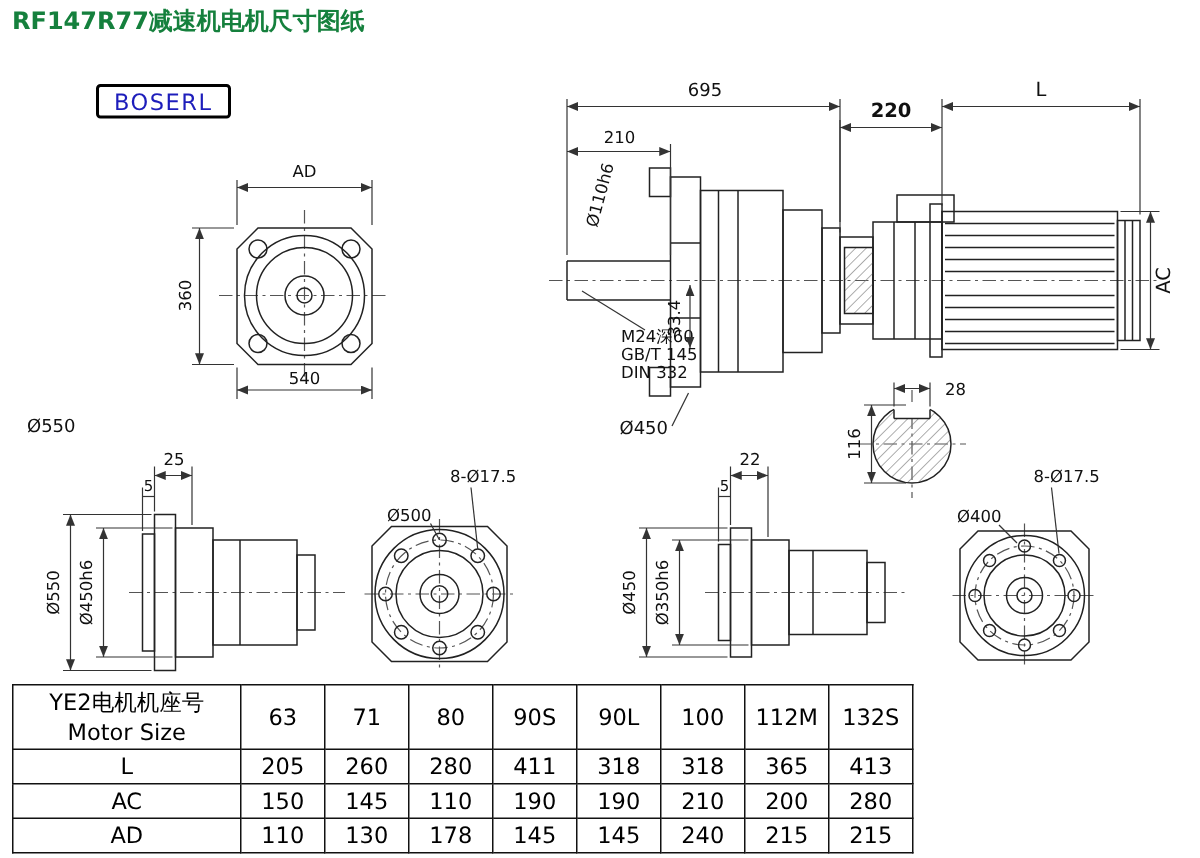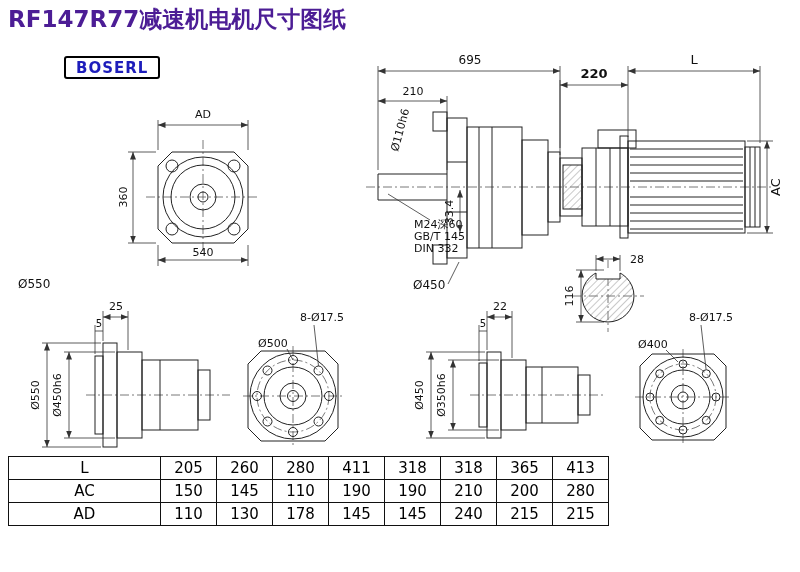--- a/index.html
+++ b/index.html
@@ -1,20 +1,20 @@
 <!DOCTYPE html>
 <html><head>
 <meta charset="utf-8">
 <style>
   * { margin:0; padding:0; box-sizing:border-box; }
   html,body { width:800px; height:572px; background:#ffffff; overflow:hidden;
               font-family:"DejaVu Sans","Liberation Sans",sans-serif; position:relative; }
-  .title { position:absolute; left:8px; top:4px; font-size:23px; font-weight:bold; color:#4c1d95;text-align:center; }
+  .title { position:absolute; left:8px; top:4px; font-size:16px; font-weight:bold; color:#15803d;text-align:center; }
   .logo  { position:absolute; left:64px; top:56px; border:2px solid #000; border-radius:3px;
-           padding:0 10px; height:23px; line-height:21px; font-size:15px; font-weight:bold;
+           padding:0 10px; height:23px; line-height:21px; font-size:15px; font-weight:normal;
            color:#1d1dbb; letter-spacing:1px; background:#fff; }
   svg.drawing { position:absolute; left:0; top:0; }
   svg text { fill:#111; font-size:11px; font-family:"DejaVu Sans",sans-serif; stroke:none; }
   .cl  { stroke:#555; stroke-width:0.8; stroke-dasharray:9 3 2 3; fill:none; }
   .dim { stroke:#333; stroke-width:0.8; fill:none; }
   table.spec-table { position:absolute; left:8px; top:456px; border-collapse:collapse; table-layout:fixed; background:#fff; }
   .spec-table td { border:1px solid #111; text-align:center; vertical-align:middle;
                    font-size:15px; color:#000; height:23px; width:56px; padding:0; }
   .spec-table td.c0 { width:152px; }
   .spec-table tr.hrow td { height:43px; }
@@ -244,20 +244,34 @@
       <line class="dim" x1="666" y1="350" x2="678" y2="362"></line>
       <text x="638" y="348">Ø400</text>
       <line class="dim" x1="701" y1="325" x2="706" y2="369"></line>
       <text x="689" y="321">8-Ø17.5</text>
     </g>
   </g>
 </svg>
 
 <table class="spec-table">
   <tbody>
+      <tr class="hrow">
+    <td class="c0">
+      <div>YE2电机机座号</div>
+      <div>Motor Size</div>
+    </td>
+    <td>63</td>
+    <td>71</td>
+    <td>80</td>
+    <td>90S</td>
+    <td>90L</td>
+    <td>100</td>
+    <td>112M</td>
+    <td>132S</td>
+  </tr>
   <tr>
     <td class="c0">L</td>
     <td>205</td>
     <td>260</td>
     <td>280</td>
     <td>411</td>
     <td>318</td>
     <td>318</td>
     <td>365</td>
     <td>413</td>

